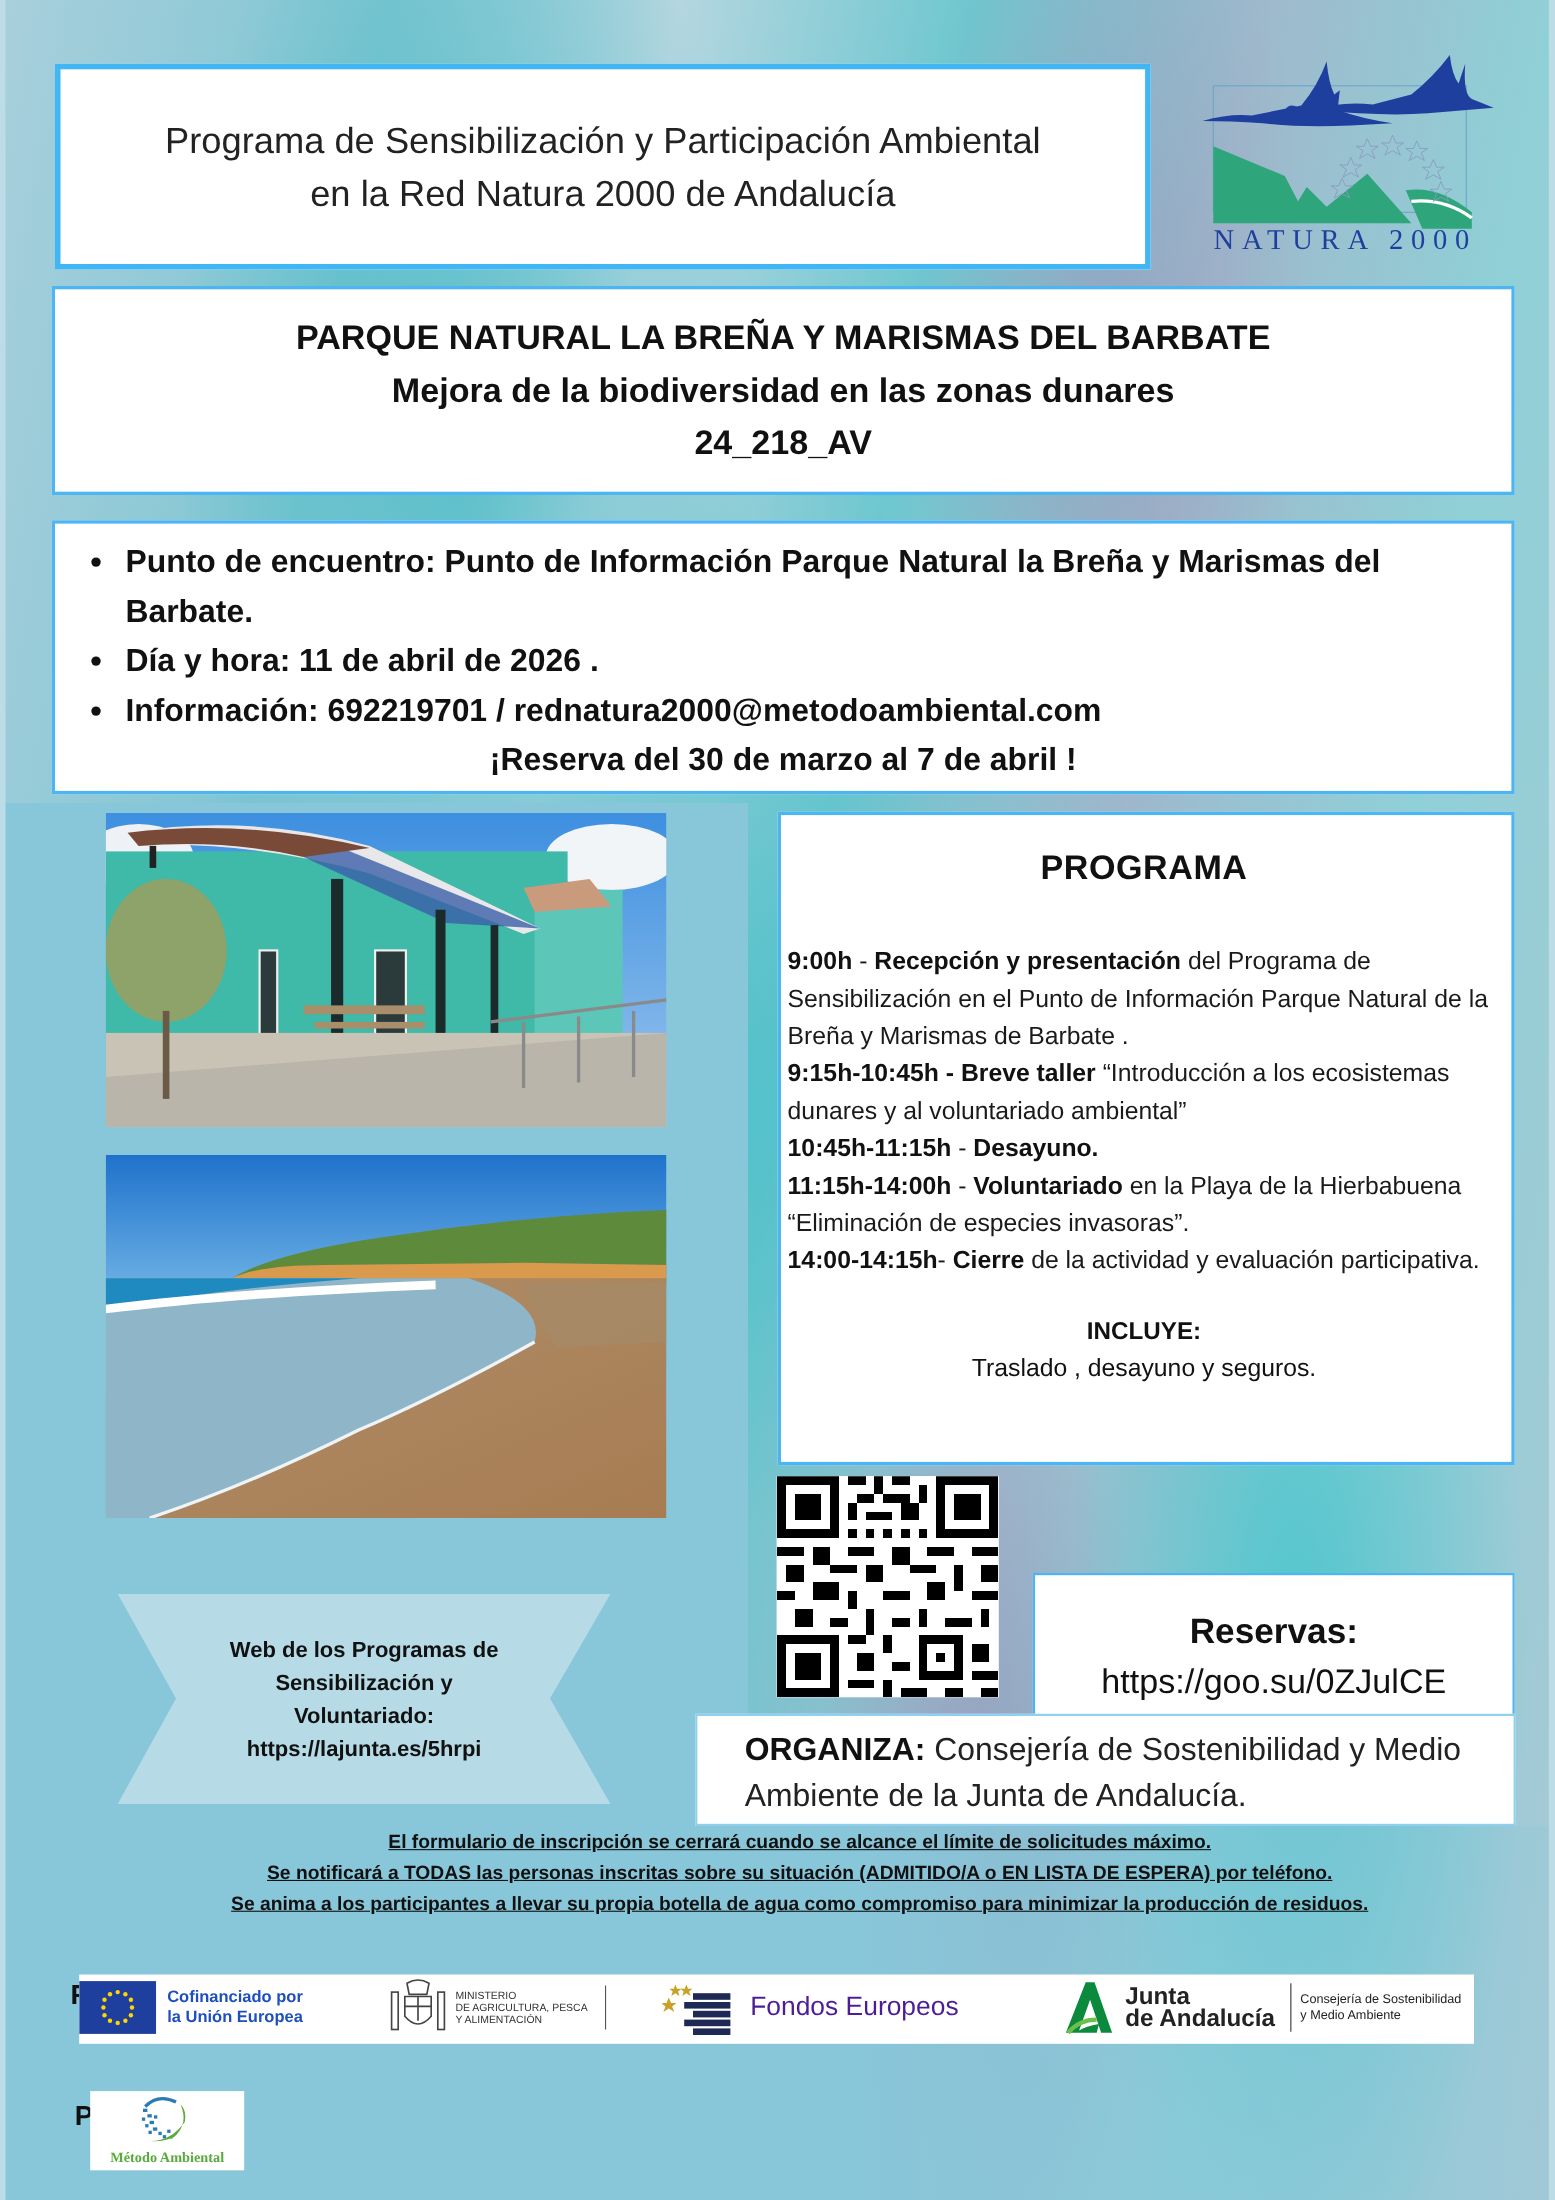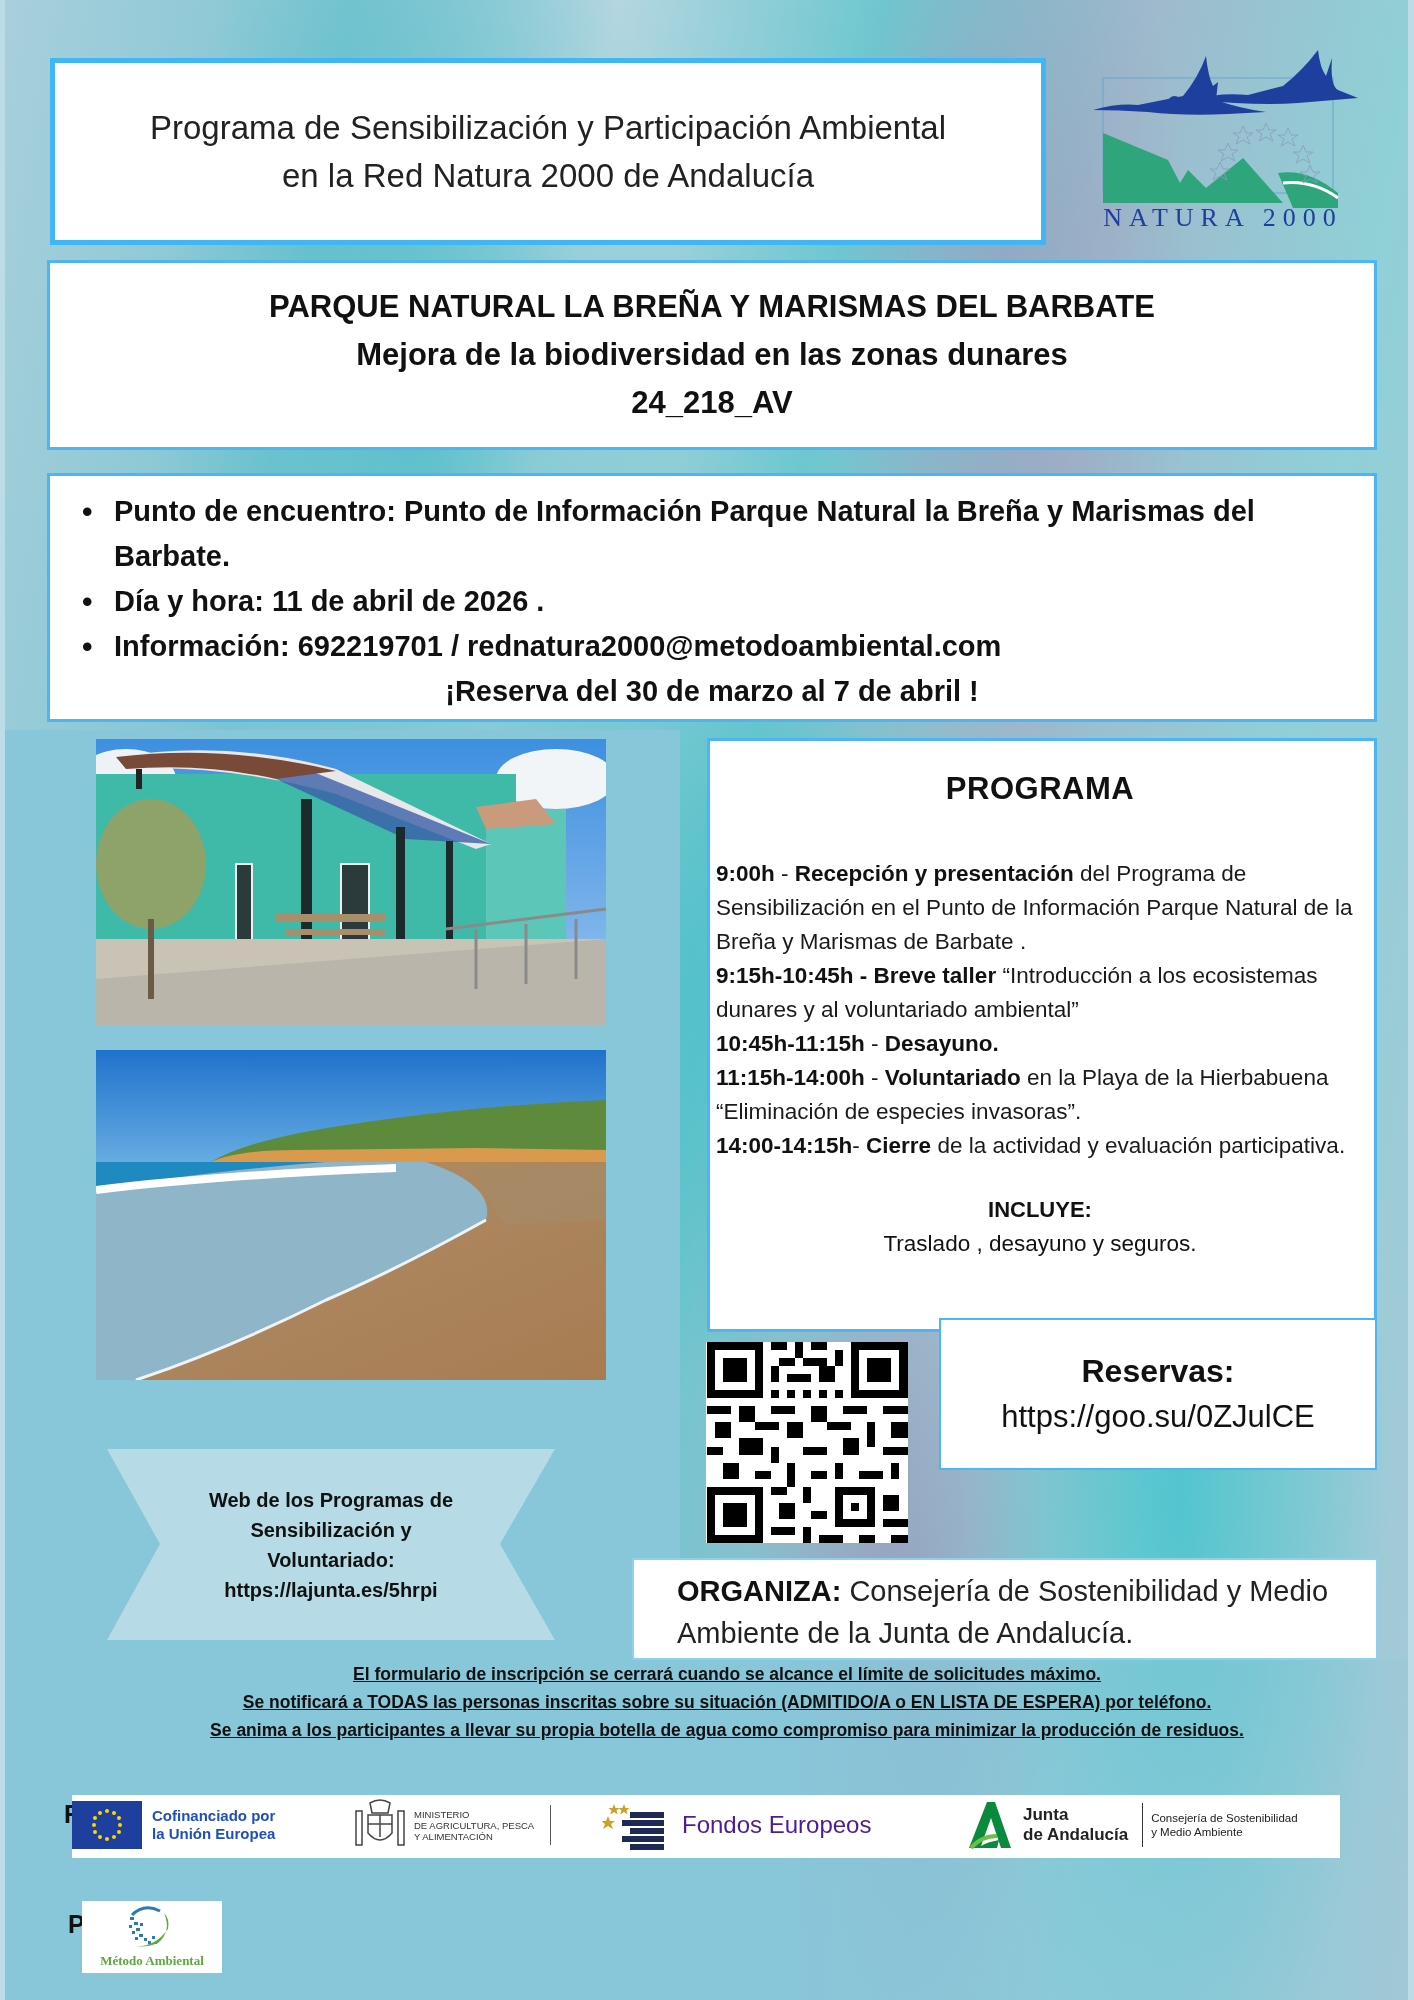--- a/index.html
+++ b/index.html
@@ -65,21 +65,21 @@
     #prog h2 { font-family: "Liberation Sans", sans-serif; font-weight: bold; font-size: 31px; text-align: center; margin-top: 30px; letter-spacing: 0.5px; }
     #prog .items { margin-top: 50px; font-family: "Liberation Sans", sans-serif; font-size: 22.5px; line-height: 34px; color: #1a1a1a; }
     #prog .items b { font-weight: bold; color: #111; }
     #prog .inc-h { margin-top: 30px; text-align: center; font-weight: bold; font-size: 22px; font-family: "Liberation Sans", sans-serif; line-height: 34px; }
     #prog .inc-t { text-align: center; font-size: 22.5px; font-family: "Liberation Sans", sans-serif; line-height: 34px; }
 
     
     #qr { left: 706px; top: 1342px; width: 202px; height: 201px; background: #fff; }
 
     
-    #res { left: 939px; top: 1318px; width: 438px; height: 152px; border-width: 2px;
+    #res { left: 939px; top: 1430px; width: 438px; height: 152px; border-width: 2px;
       display: flex; flex-direction: column; justify-content: center; align-items: center; }
     #res .h { font-family: "Liberation Sans", sans-serif; font-weight: bold; font-size: 32px; line-height: 46px; }
     #res .u { font-family: "Liberation Sans", sans-serif; font-size: 31px; line-height: 46px; color: #111; }
 
     
     #ribbon { left: 107px; top: 1449px; width: 448px; height: 191px; }
     #ribbon svg { position: absolute; left: 0; top: 0; }
     #ribbon .txt { position: absolute; left: 0; top: 0; width: 100%; height: 100%; display: flex; flex-direction: column;
       justify-content: center; align-items: center; font-family: "Liberation Sans", sans-serif; font-weight: bold; font-size: 20px; line-height: 30px; text-align: center; color: #111; }
 
@@ -378,21 +378,21 @@
           <rect x="28" y="44" width="34" height="6"></rect>
         </g>
     </svg>
     <span class="sm" style="margin-left:8px; font-size:24px; color:#4c1d95;">Fondos Europeos</span>
   </div>
   <div class="seg" style="left:895px;">
     <svg width="46" height="50" viewBox="0 0 46 50">
       <path d="M20 2 L28 2 L44 48 L34 48 L24 18 L14 46 Q20 42 32 40 L30 48 L2 48 Z" fill="#0b8a3e"></path>
       <path d="M4 48 Q14 36 30 36" stroke="#6cc04a" stroke-width="4" fill="none"></path>
     </svg>
-    <div class="sm" style="margin-left:10px; color:#222; font-weight:bold; font-size:17px; line-height:20px;">
+    <div class="sm" style="margin-left:10px; color:#222; font-weight:bold; font-size:22px; line-height:20px;">
       <div>Junta</div>
       <div>de Andalucía</div>
     </div>
     <div style="margin-left:14px; width:1px; height:44px; background:#333;"></div>
     <div class="sm" style="margin-left:8px; color:#222; font-size:11.5px; line-height:14px;">
       <div>Consejería de Sostenibilidad</div>
       <div>y Medio Ambiente</div>
     </div>
   </div>
 </div>

